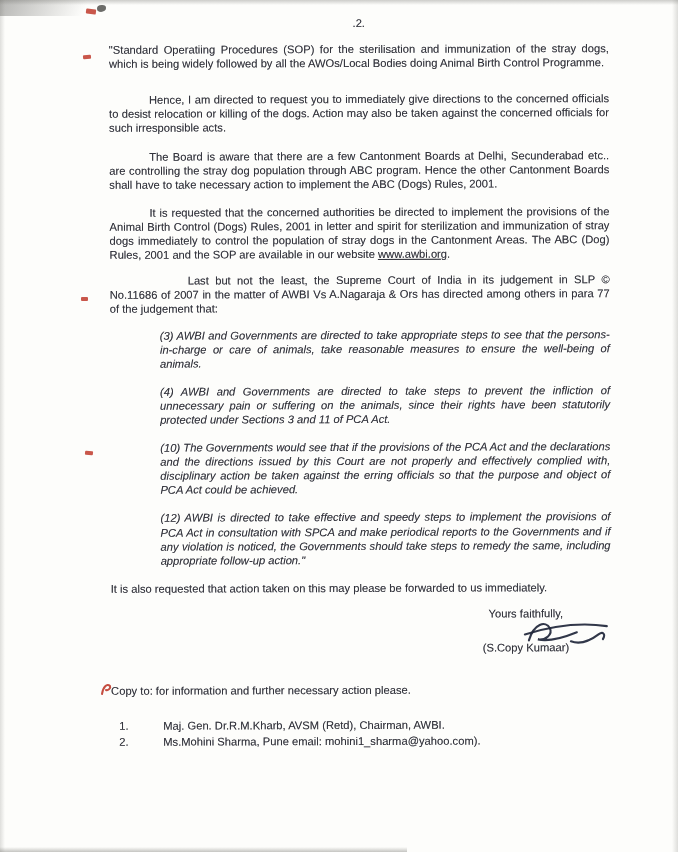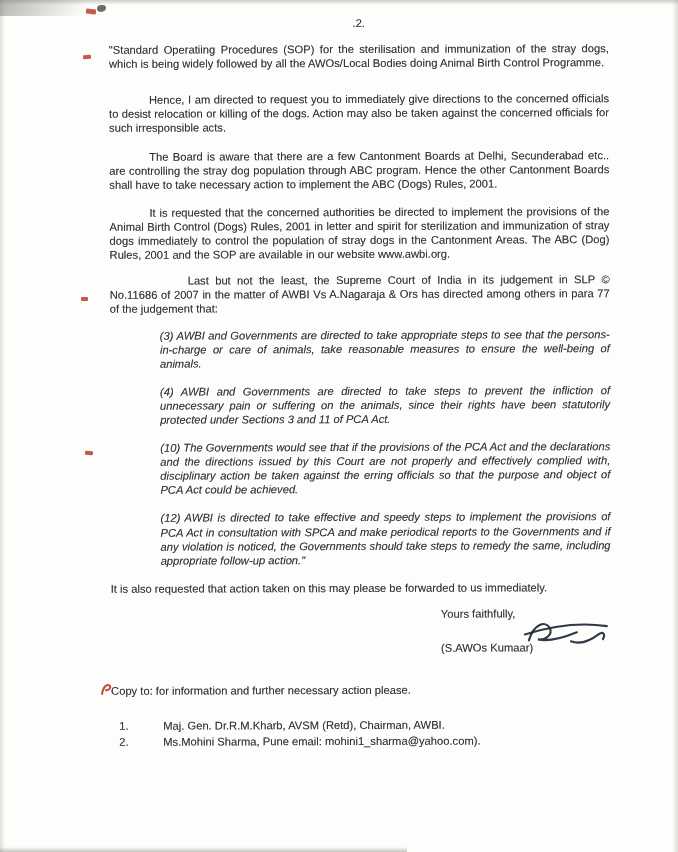--- a/index.html
+++ b/index.html
@@ -45,25 +45,25 @@
     font-size:11.2px; line-height:14.1px;
     transform: rotate(-0.2deg);
     text-shadow: 0 0 0.5px rgba(48,48,58,.45);
   }
   .page-number { text-align:center; margin:0 0 12px 0; }
   p.para { margin:0 0 14px 0; text-align:justify; }
   p.indent { text-indent:40px; }
   p.p1 { margin-bottom:22px; }
   p.p4 { margin-bottom:12px; }
   p.p5 { text-indent:78px; margin-bottom:12px; }
-  .website-link { }
+  .website-link { text-decoration:underline; }
   .bquote { margin:0 0 14px 50px; font-style:italic; text-align:justify; }
   .closing-line { margin:0 0 12px 0; text-align:left; }
 
-  .closing { width:170px; margin-left:auto; text-align:left; }
+  .closing { width:170px; margin-left:auto; text-align:center; }
   .closing .sig-svg { display:block; width:92px; height:30px; margin:-2px 0 -8px auto; }
   .sig-svg path { stroke: var(--signature-ink, #20263a); stroke-width:2.1; fill:none;
                   stroke-linecap:round; opacity:.92; }
 
   .copy-block { margin-top:28px; }
   .copy-heading { margin:0 0 21px 0; }
   .copy-item { display:flex; margin:0 0 2px 0; padding-left:8px; }
   .copy-num { width:44px; flex:0 0 44px; }
   .copy-text { flex:1; }
 </style>
@@ -107,21 +107,21 @@
 
     <p class="closing-line">It is also requested that action taken on this may please be forwarded to us immediately.</p>
 
     <div class="closing">
       <div>Yours faithfully,</div>
       <svg class="sig-svg" viewBox="0 0 92 30">
         <path d="M10 22 C 15 5, 27 2, 31 10 C 34 16, 27 22, 19 21 C 31 24, 48 18, 58 14"></path>
         <path d="M6 16 C 32 8, 62 4, 88 8"></path>
         <path d="M52 23 C 62 27, 72 22, 80 16 C 84 13, 87 16, 84 21"></path>
       </svg>
-      <div>(S.AWOs Kumaar)</div>
+      <div>(S.Copy Kumaar)</div>
     </div>
 
     <div class="copy-block">
       <p class="copy-heading">Copy to: for information and further necessary action please.</p>
       <div class="copy-item">
         <span class="copy-num">1.</span>
         <span class="copy-text">Maj. Gen. Dr.R.M.Kharb, AVSM (Retd), Chairman, AWBI.</span>
       </div>
       <div class="copy-item">
         <span class="copy-num">2.</span>

